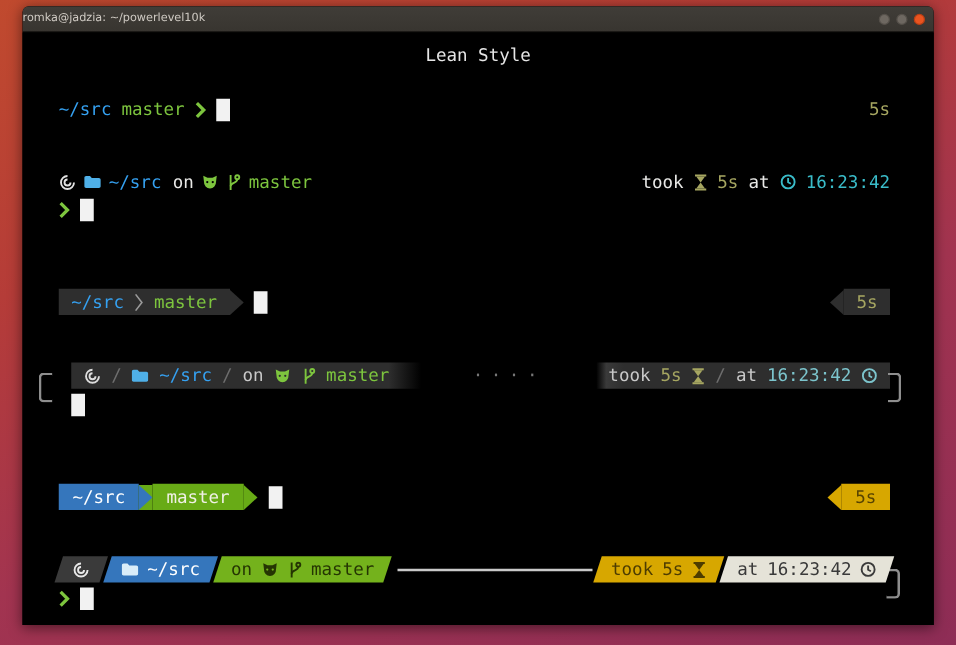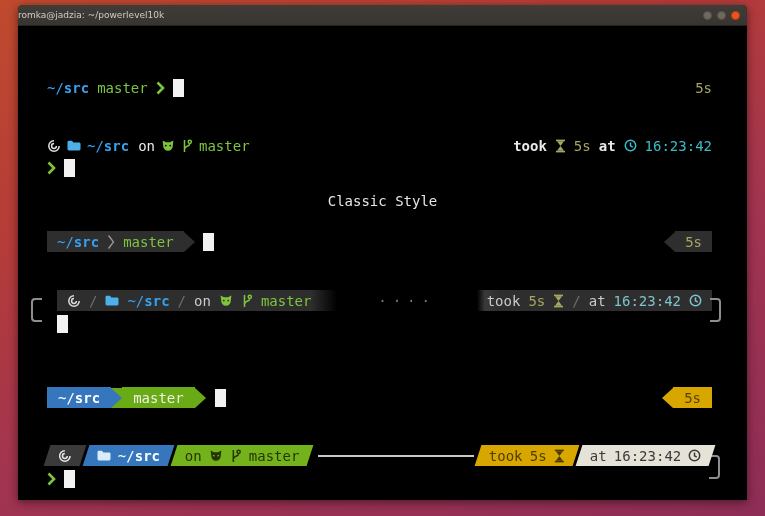--- a/index.html
+++ b/index.html
@@ -12,21 +12,21 @@
     border-radius:5px 5px 0 0;display:flex;align-items:center;justify-content:flex-start;position:relative;}
   .title{font-family:"DejaVu Sans","Liberation Sans",sans-serif;font-size:9px;color:#cfcac3;}
   .winbtns{position:absolute;right:7px;top:0;height:20px;display:flex;align-items:center;gap:5px;}
   .wbtn{width:9px;height:9px;border-radius:50%;background:#6e6861;border:1px solid #55504a;box-sizing:border-box;}
   .wbtn.close{background:#e95420;border-color:#b93f15;}
   .term{position:relative;height:474px;background:#000;color:#e9e9e7;font-size:14px;}
   .row{position:absolute;left:29px;right:35px;height:21px;display:flex;align-items:center;justify-content:space-between;}
   .heading{position:absolute;left:0;right:0;text-align:center;color:#e6e6e6;height:19px;}
   .grp{display:flex;align-items:center;gap:8px;}
   .grp.tight{gap:6px;}
-  .b{font-weight:bold;}
+  .b{font-weight:normal;}
   .blue{color:#35a1f1;}
   .grn{color:#7dc53e;}
   .olv{color:#a6a661;}
   .cyn{color:#3abcc9;}
   .wht{color:#e9e9e7;}
   .gry{color:#9a9a9a;}
   .sepgry{color:#6e6e6e;}
   .ltcyn{color:#7cc4cc;}
   .ltgry{color:#c9c9c9;}
   .cursor{display:inline-block;width:11px;height:18px;background:#f2f2f2;}
@@ -65,20 +65,21 @@
       <div class="title">romka@jadzia: ~/powerlevel10k</div>
       <div class="winbtns">
         <span class="wbtn"></span>
         <span class="wbtn"></span>
         <span class="wbtn close"></span>
       </div>
     </div>
 
     <div class="term">
 
+      <div class="heading" style="top:11px">Lean Style</div>
 
       <div class="row" style="top:51px">
         <div class="grp">
           <span><span class="blue">~/</span><span class="blue b">src</span></span>
           <span class="grn">master</span>
           <span class="icon chev">
               <svg width="9" height="14" viewBox="0 0 9 14">
                 <path d="M1.5 1.5 L7 7 L1.5 12.5" fill="none" stroke="currentColor" stroke-width="2.6"></path>
               </svg>
             </span>
@@ -145,21 +146,20 @@
         <div class="grp">
           <span class="icon chev">
               <svg width="9" height="14" viewBox="0 0 9 14">
                 <path d="M1.5 1.5 L7 7 L1.5 12.5" fill="none" stroke="currentColor" stroke-width="2.6"></path>
               </svg>
             </span>
           <span class="cursor"></span>
         </div>
       </div>
 
-      <div class="heading" style="top:167px">Classic Style</div>
 
       <div class="row" style="top:205px">
         <div class="grp" style="gap:0">
           <div class="cbar">
             <span><span class="blue">~/</span><span class="blue b">src</span></span>
             <span class="icon gry">
                 <svg width="8" height="16" viewBox="0 0 8 16">
                   <path d="M1.5 1.5 L6.5 8 L1.5 14.5" fill="none" stroke="currentColor" stroke-width="1.3"></path>
                 </svg>
               </span>

